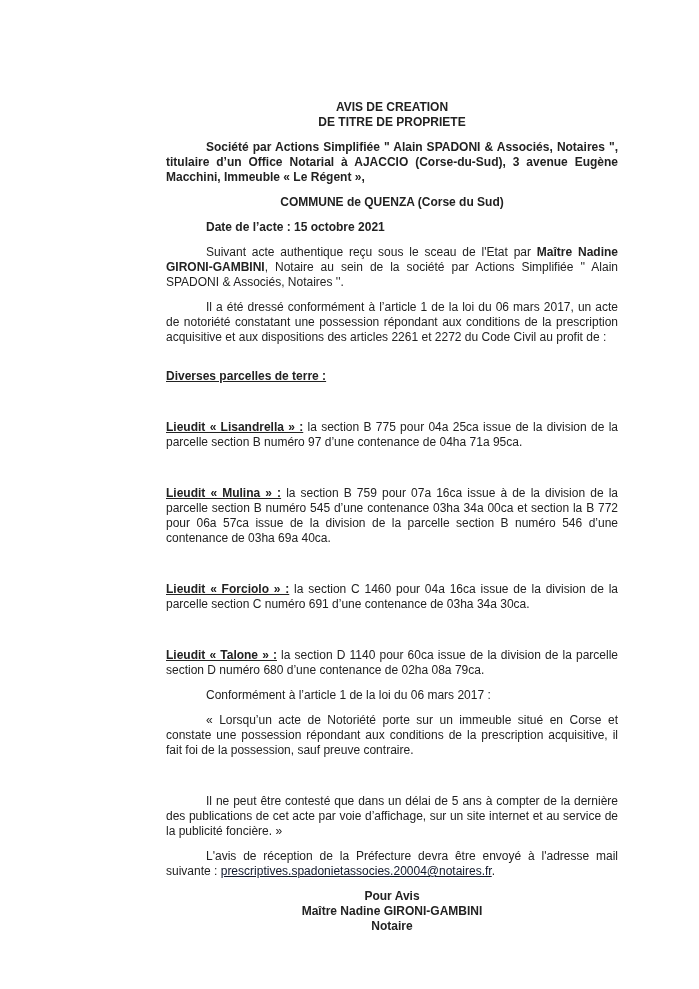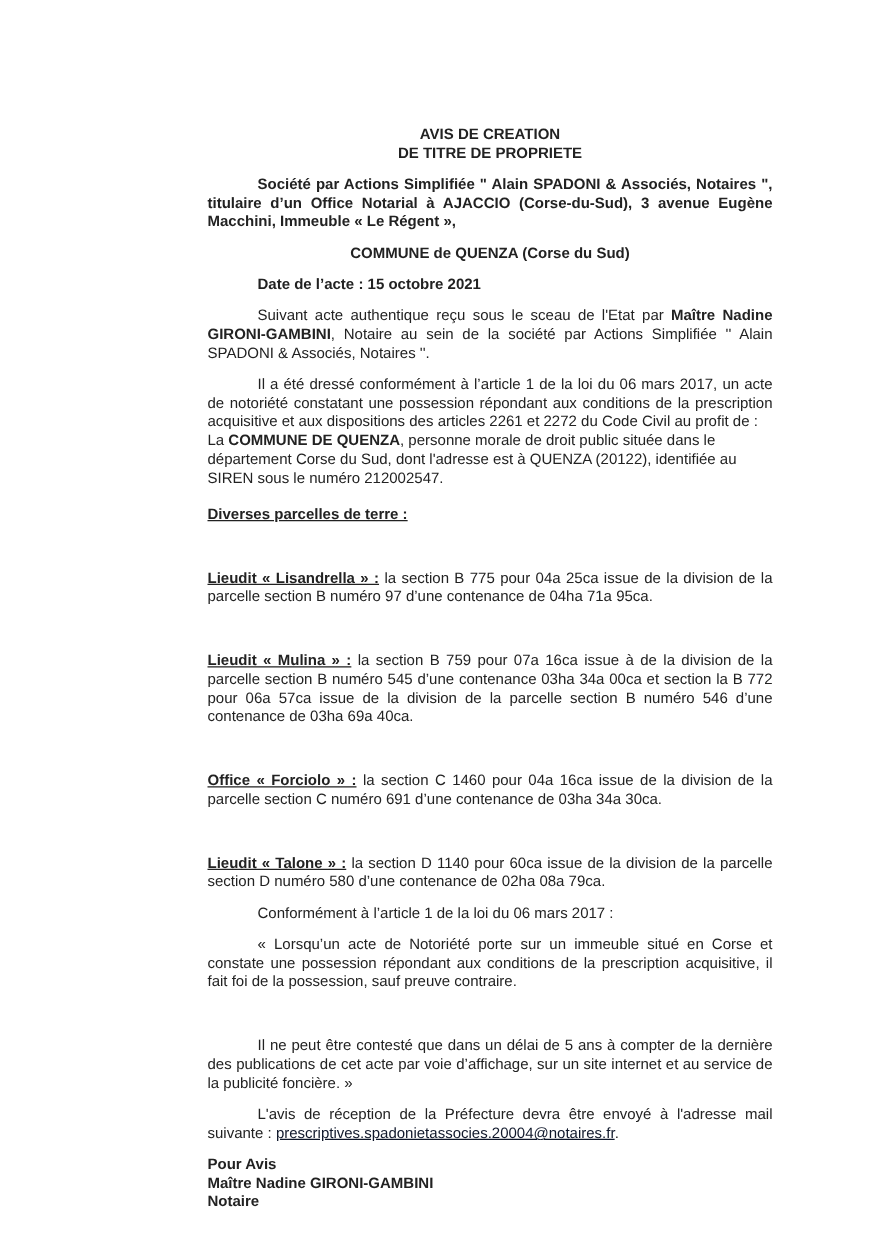--- a/index.html
+++ b/index.html
@@ -15,28 +15,28 @@
     overflow:hidden;
   }
   .content{
     position:absolute;
     left:166px;
     top:100px;
     width:452px;
   }
   p{margin:0;padding:0;}
   .center{text-align:center;}
-  .right{text-align:left;}
+  .right{text-align:center;}
   .just{text-align:justify;margin-top:36px;}
   .bold{font-weight:bold;}
   .italic{}
   .underline{text-decoration:underline;}
   .indent{text-indent:40px;}
   .mt{margin-top:10px;}
-  .mt-lg{margin-top:14px;}
+  .mt-lg{margin-top:24px;}
   a.email-link{
     color:#0f172a;
     text-decoration:underline;
     cursor:pointer;
   }
 </style>
 </head>
 <body>
 
 <div class="page">
@@ -48,32 +48,31 @@
     <p class="just indent bold mt">Société par Actions Simplifiée " Alain SPADONI &amp; Associés, Notaires ", titulaire d’un Office Notarial à AJACCIO (Corse-du-Sud), 3 avenue Eugène Macchini, Immeuble « Le Régent »,</p>
 
     <p class="center bold mt">COMMUNE de QUENZA (Corse du Sud)</p>
 
     <p class="bold indent mt">Date de l’acte : 15 octobre 2021</p>
 
     <p class="just indent mt"><span>Suivant acte authentique reçu sous le sceau de l'Etat par </span><b>Maître Nadine GIRONI-GAMBINI</b><span>, Notaire au sein de la société par Actions Simplifiée '' Alain SPADONI &amp; Associés, Notaires ''.</span></p>
 
     <p class="just indent mt">Il a été dressé conformément à l’article 1 de la loi du 06 mars 2017, un acte de notoriété constatant une possession répondant aux conditions de la prescription acquisitive et aux dispositions des articles 2261 et 2272 du Code Civil au profit de :</p>
 
-    <p><span>La </span><b>COMMUNE DE QUENZA</b><span>, personne morale de droit public située dans le département Corse du Sud, dont l'adresse est à QUENZA (20122), identifiée au SIREN sous le numéro 212002547.</span></p>
 
     <p class="bold underline mt-lg">Diverses parcelles de terre :</p>
 
     <p class="just"><span class="bold underline">Lieudit « Lisandrella » :</span><span> la section B 775 pour 04a 25ca issue de la division de la parcelle section B numéro 97 d’une contenance de 04ha 71a 95ca.</span></p>
 
     <p class="just"><span class="bold underline">Lieudit « Mulina » :</span><span> la section B 759 pour 07a 16ca issue à de la division de la parcelle section B numéro 545 d’une contenance 03ha 34a 00ca et section la B 772 pour 06a 57ca issue de la division de la parcelle section B numéro 546 d’une contenance de 03ha 69a 40ca.</span></p>
 
 
-    <p class="just"><span class="bold underline">Office « Forciolo » :</span><span> la section C 1460 pour 04a 16ca issue de la division de la parcelle section C numéro 691 d’une contenance de 03ha 34a 30ca.</span></p>
+    <p class="just"><span class="bold underline">Lieudit « Forciolo » :</span><span> la section C 1460 pour 04a 16ca issue de la division de la parcelle section C numéro 691 d’une contenance de 03ha 34a 30ca.</span></p>
 
-    <p class="just"><span class="bold underline">Lieudit « Talone » :</span><span> la section D 1140 pour 60ca issue de la division de la parcelle section D numéro 580 d’une contenance de 02ha 08a 79ca.</span></p>
+    <p class="just"><span class="bold underline">Lieudit « Talone » :</span><span> la section D 1140 pour 60ca issue de la division de la parcelle section D numéro 680 d’une contenance de 02ha 08a 79ca.</span></p>
 
     <p class="indent mt">Conformément à l’article 1 de la loi du 06 mars 2017 :</p>
 
     <p class="just indent italic mt">« Lorsqu’un acte de Notoriété porte sur un immeuble situé en Corse et constate une possession répondant aux conditions de la prescription acquisitive, il fait foi de la possession, sauf preuve contraire.</p>
     <p class="just indent italic">Il ne peut être contesté que dans un délai de 5 ans à compter de la dernière des publications de cet acte par voie d’affichage, sur un site internet et au service de la publicité foncière. »</p>
 
 
     <p class="just indent mt"><span>L'avis de réception de la Préfecture devra être envoyé à l'adresse mail suivante : </span><a class="email-link" href="#">prescriptives.spadonietassocies.20004@notaires.fr</a><span>.</span></p>
 
     <div class="right bold mt">

